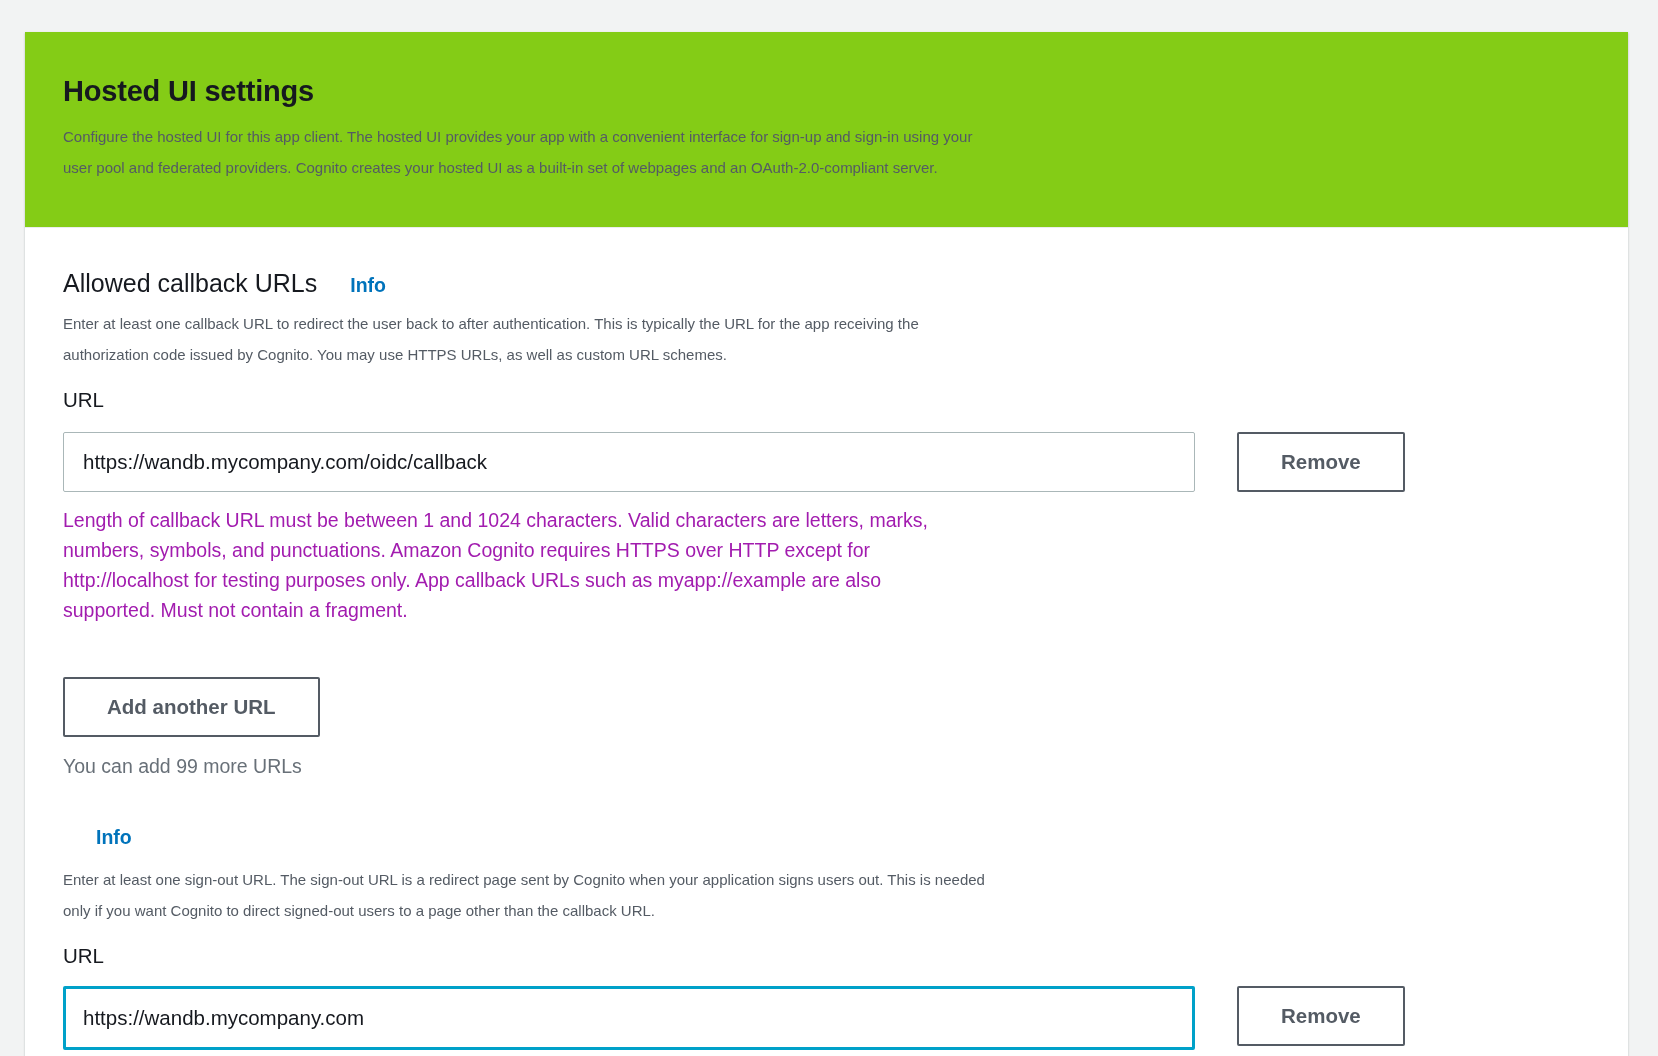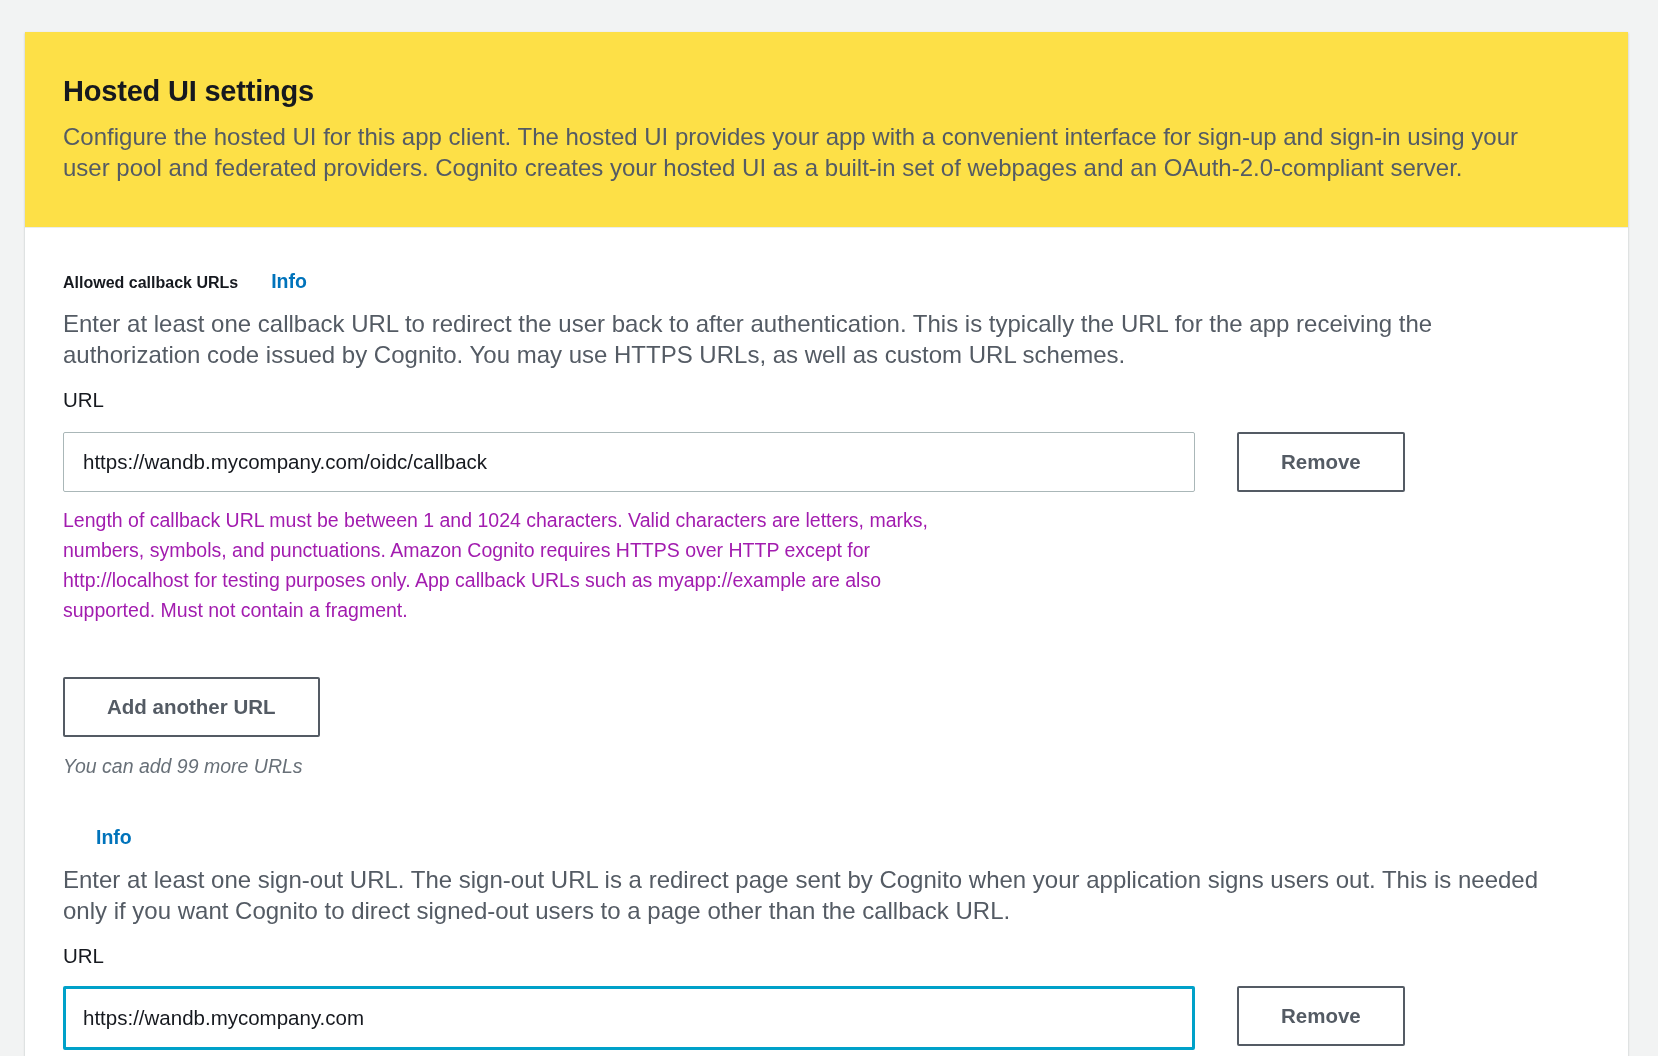--- a/index.html
+++ b/index.html
@@ -22,50 +22,49 @@
     width: 1603px;
     height: 1024px;
     background: #ffffff;
     box-shadow: 0 1px 2px rgba(0, 28, 36, 0.25);
     box-sizing: border-box;
   }
   .card-header {
     box-sizing: border-box;
     height: 196px;
     padding: 42px 38px 0 38px;
-    background: #fde047;
+    background: #84cc16;
     border-bottom: 1px solid #eaeded;
   }
   .page-title {
     margin: 0 0 13px 0;
     font-size: 29px;
     line-height: 34px;
     font-weight: 700;
     color: #16191f;
     letter-spacing: -0.2px;
   }
   .desc-line {
-    font-size: 24px;
+    font-size: 15px;
     line-height: 31px;
     color: #545b64;
     white-space: nowrap;
   }
   .card-body {
     padding: 42px 38px 0 38px;
   }
   .field-label-row {
     display: flex;
     align-items: baseline;
     height: 26px;
   }
   .field-label {
-    font-size: 16px;
+    font-size: 25px;
     line-height: 26px;
     color: #16191f;
-    font-weight: bold;
   }
   .field-label .optional {
     font-style: italic;
   }
   .info-link {
     margin-left: 33px;
     font-size: 19.5px;
     font-weight: 700;
     color: #0073bb;
     text-decoration: none;
@@ -131,21 +130,20 @@
   }
   .add-btn {
     margin-top: 52px;
     margin-left: 0;
   }
   .counter {
     margin-top: 17px;
     font-size: 19.5px;
     line-height: 24px;
     color: #687078;
-    font-style: italic;
   }
   .section-2 {
     margin-top: 48px;
   }
 </style>
 </head>
 <body>
 
 <div class="page">
   <div class="card">

